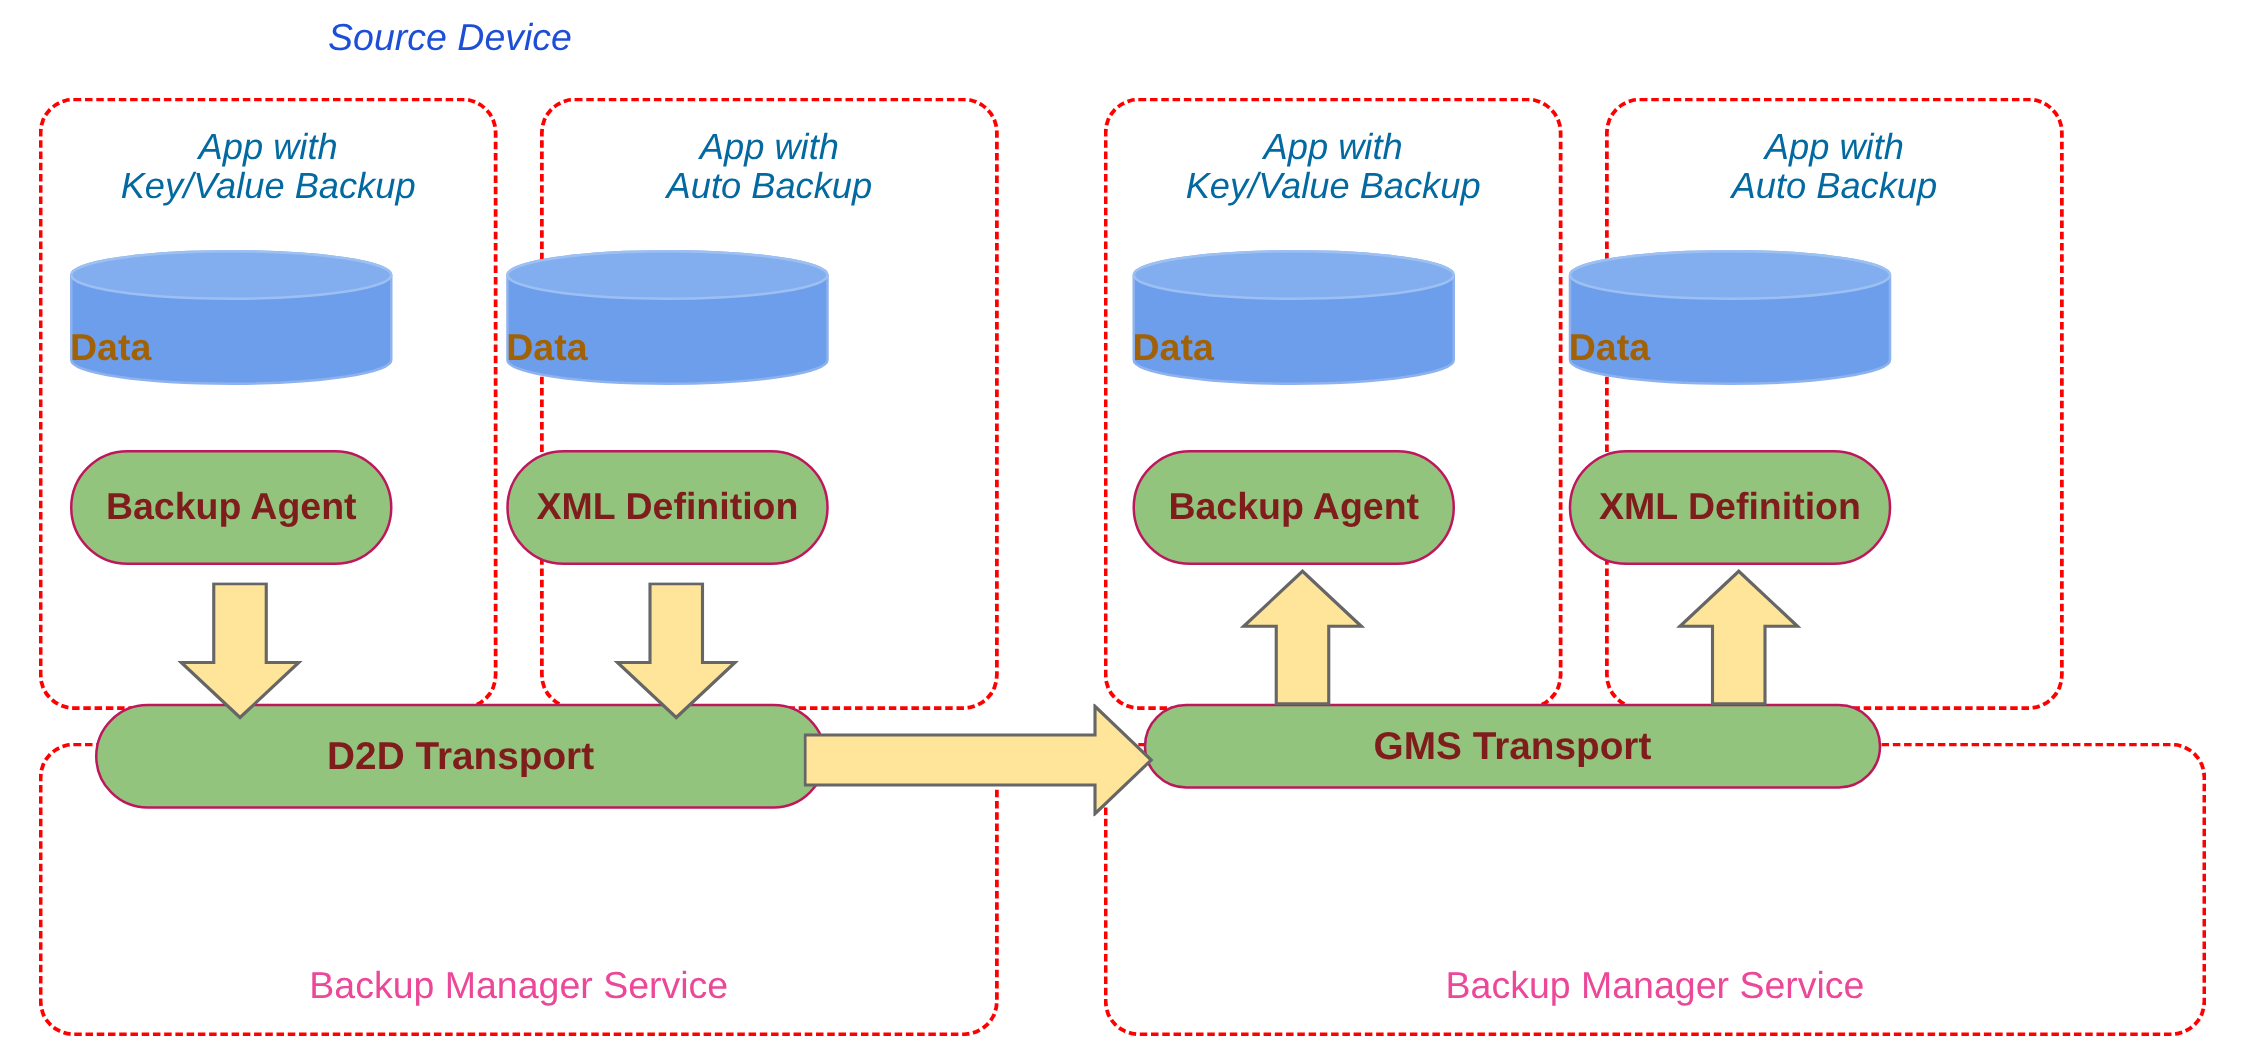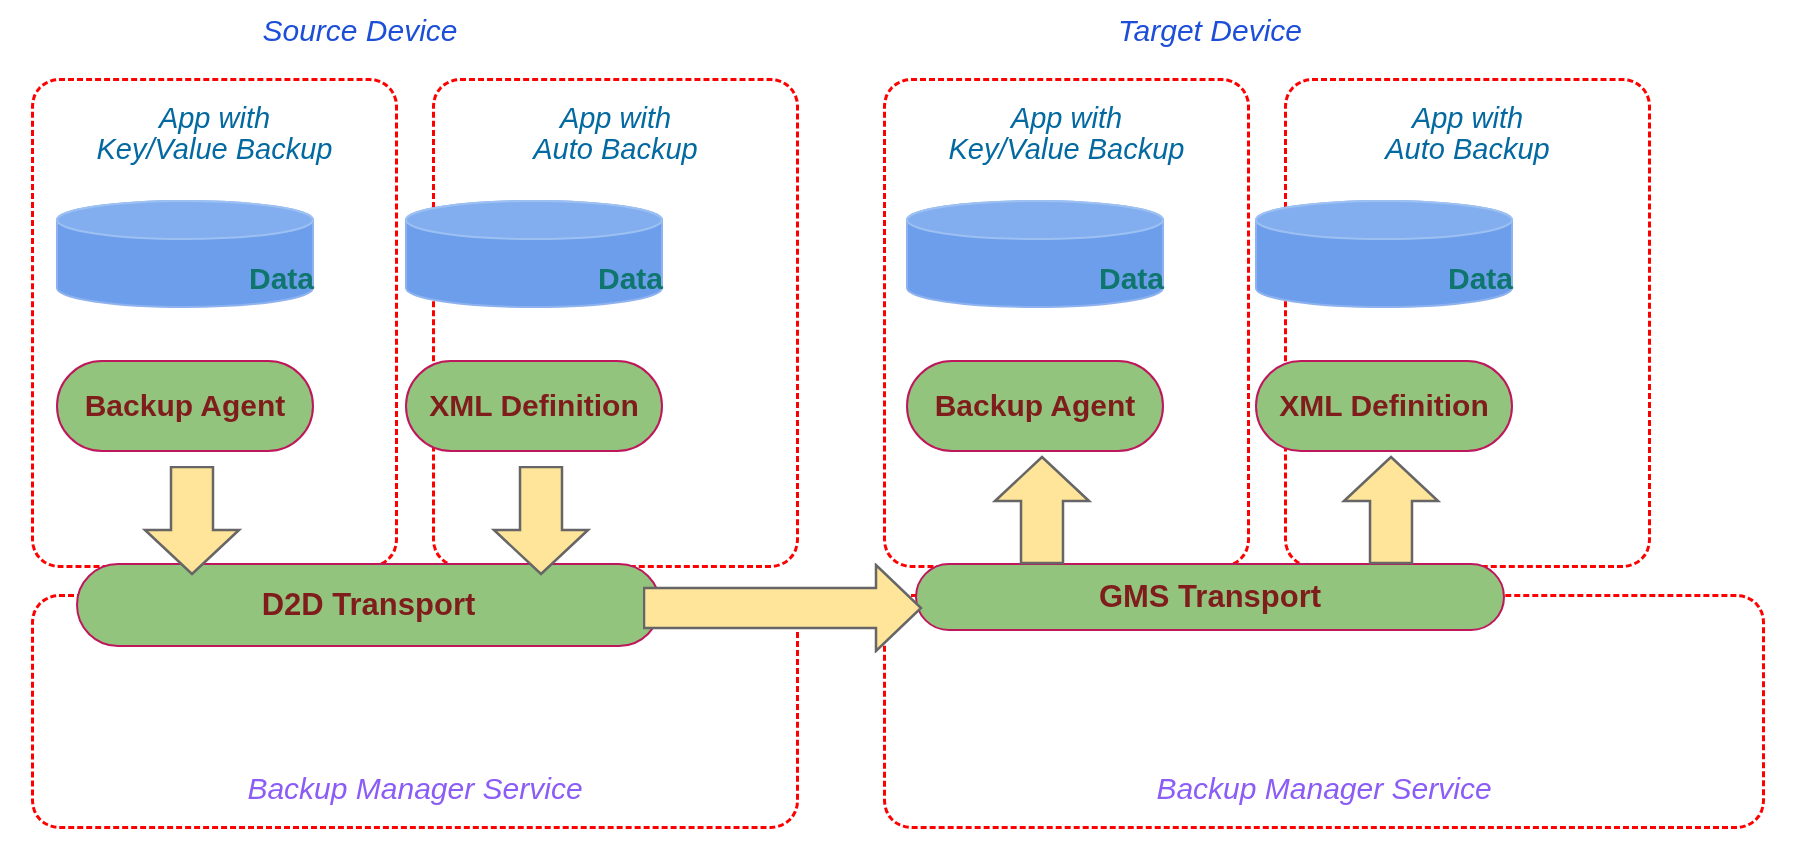--- a/index.html
+++ b/index.html
@@ -49,44 +49,43 @@
     color: #0369a1;
     text-align: center;
     white-space: pre-line;
   }
 
   .service-caption {
     position: absolute;
     left: 0;
     right: 0;
     bottom: 20px;
-    font-style: italic;
-    font-size: 30px;
-    color: #8b5cf6;
+    font-size: 30px;
+    color: #ec4899;
     text-align: center;
     white-space: nowrap;
   }
 
   
   .cylinder {
     position: absolute;
   }
   .cylinder svg {
     display: block;
     overflow: visible;
   }
   .cylinder .cyl-label {
     position: absolute;
     left: 0;
     right: 0;
     bottom: 12px;
-    text-align: right;
+    text-align: left;
     font-size: 30px;
     font-weight: bold;
-    color: #0f766e;
+    color: #a16207;
     pointer-events: none;
   }
 
   
   .pill {
     position: absolute;
     background: #93c47d;
     border: 2px solid #be185d;
     box-sizing: border-box;
     display: flex;
@@ -109,21 +108,20 @@
   .layer-boxes  { z-index: 1; }
   .layer-shapes { z-index: 2; }
   .layer-arrows { z-index: 3; }
 </style>
 </head>
 <body>
 
 <div id="canvas">
 
   <div class="device-title" style="left:225px; top:16px; width:270px;">Source Device</div>
-  <div class="device-title" style="left:1075px; top:16px; width:270px;">Target Device</div>
 
   <div class="layer-boxes">
 
     <div class="dashed-box" style="left:31px; top:78px; width:367px; height:490px;">
       <div class="app-caption">App with
 Key/Value Backup</div>
     </div>
 
     <div class="dashed-box" style="left:432px; top:78px; width:367px; height:490px;">
       <div class="app-caption">App with

